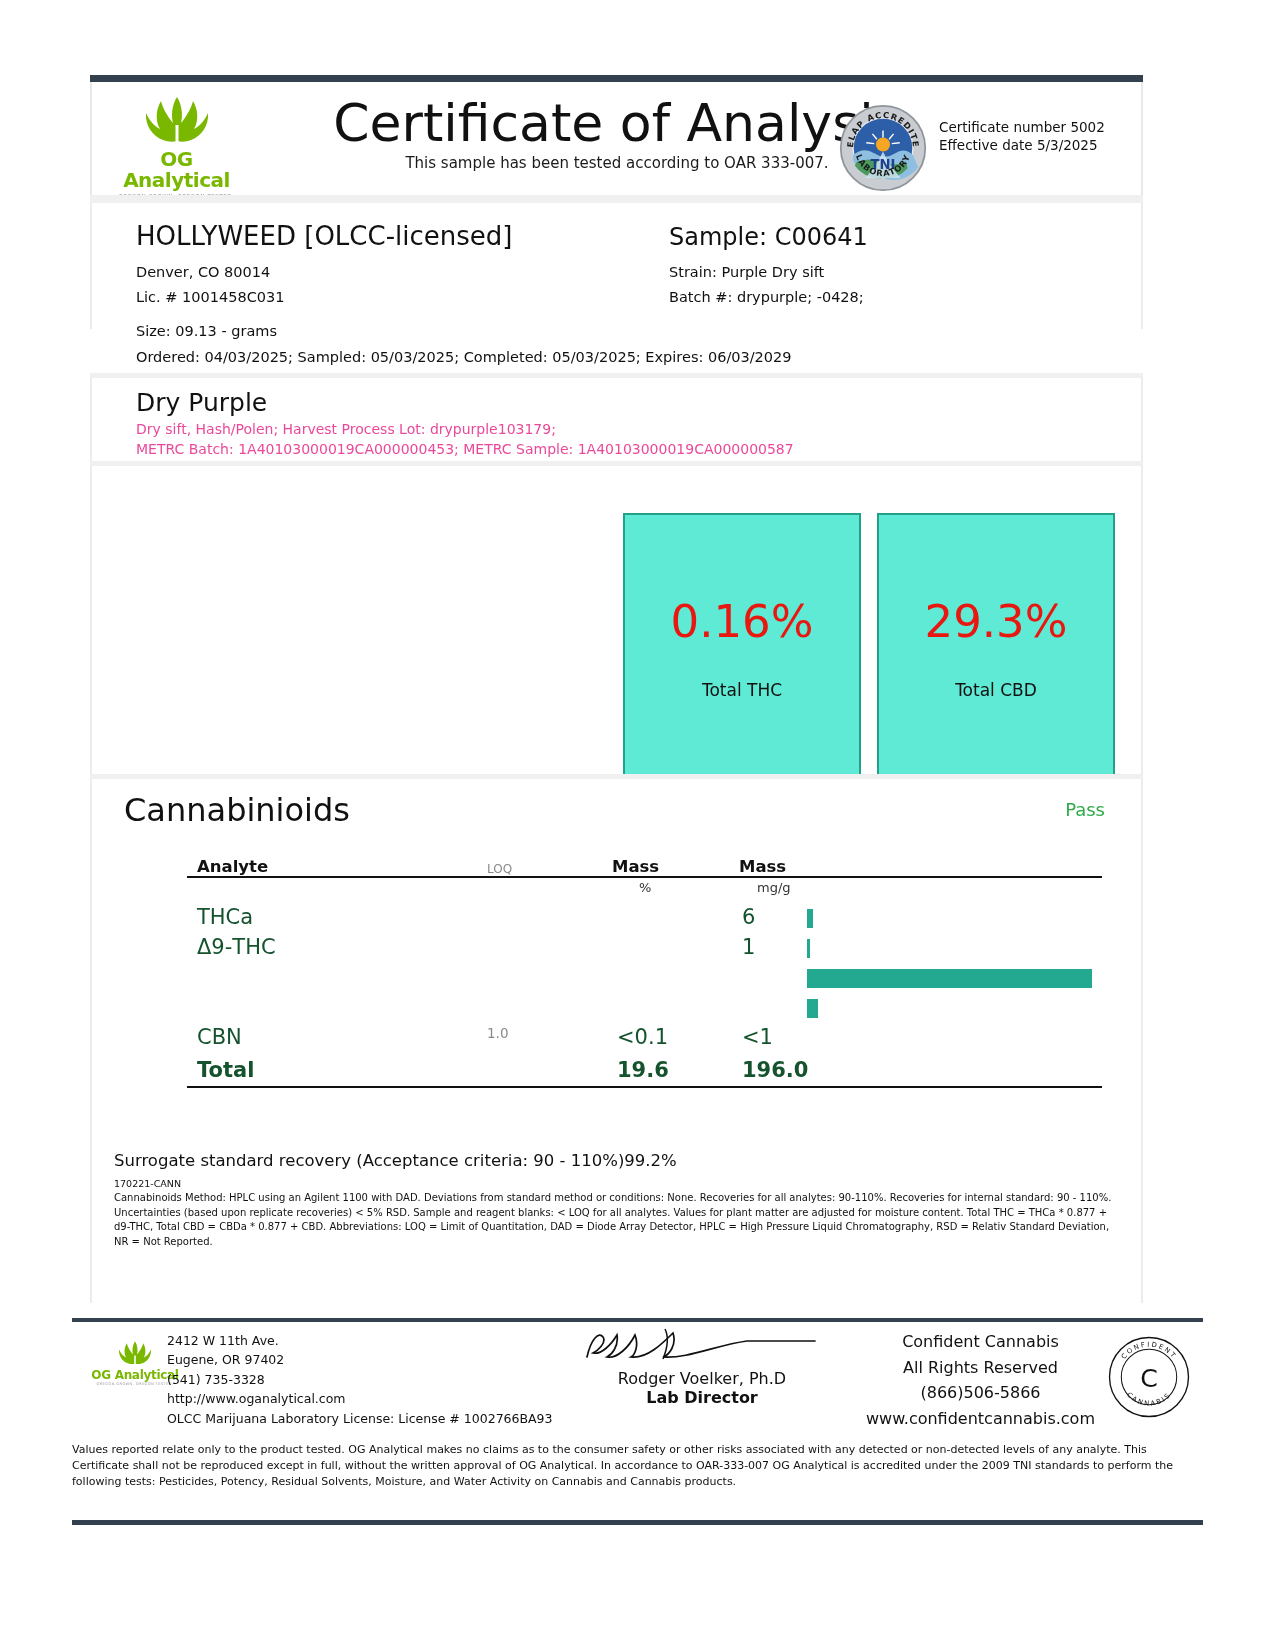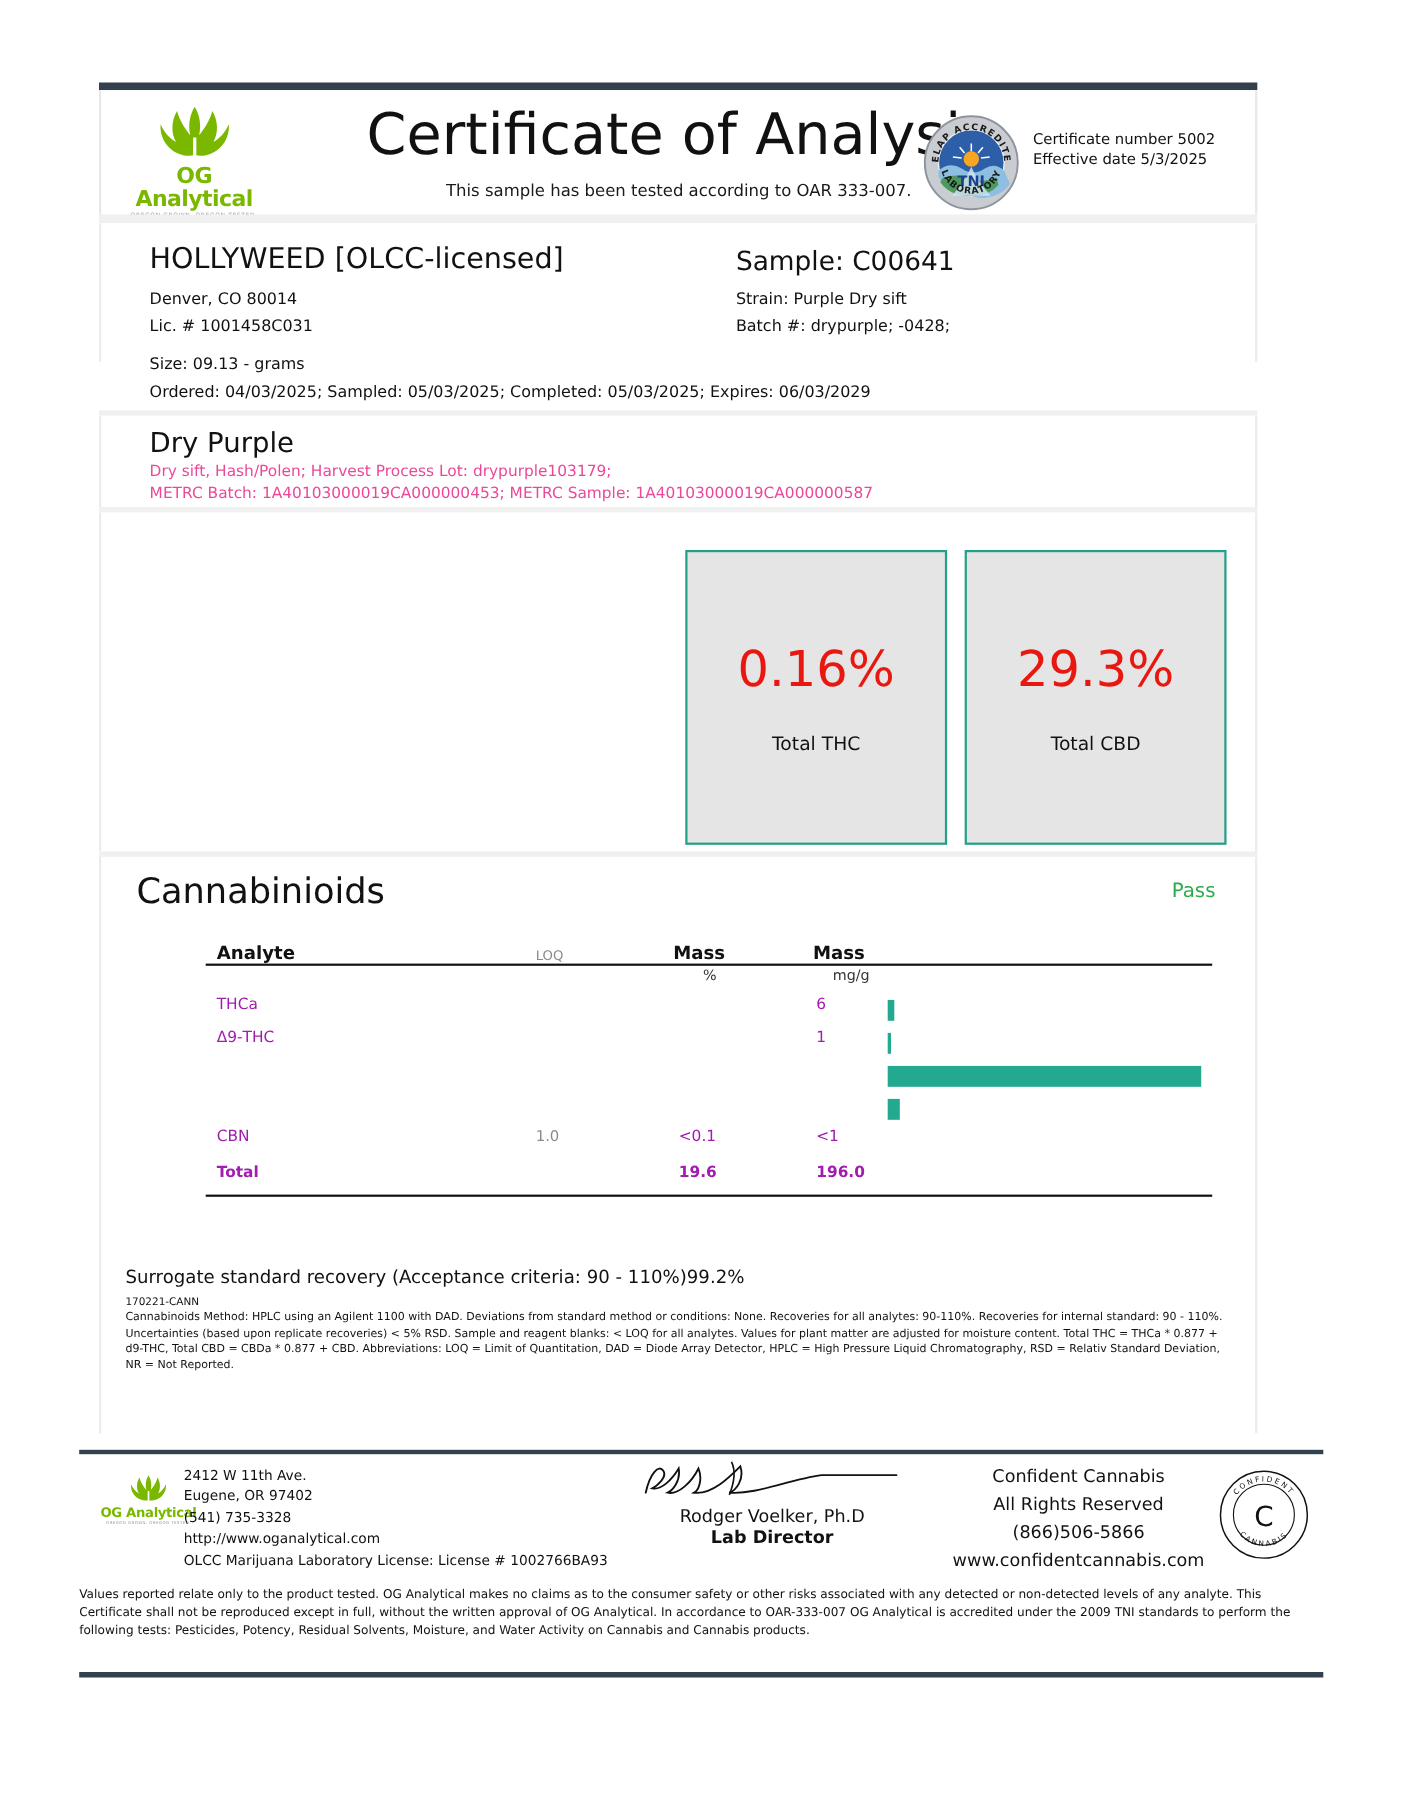--- a/index.html
+++ b/index.html
@@ -64,21 +64,20 @@
     font-family: "DejaVu Sans", sans-serif;
     font-size: 52px;
     font-weight: 400;
     color: #111111;
     letter-spacing: 0px;
     line-height: 1.15;
   }
   .title-sub {
     font-size: 15px;
     color: #1a1a1a;
-    margin-top: 10px;
   }
   .cert-block {
     position: absolute;
     right: 12px; top: 22px;
     width: 300px;
     height: 72px;
   }
   .seal {
     position: absolute;
     left: 10px; top: 0px;
@@ -124,24 +123,24 @@
 
   
   #product-card { top: 378px; height: 83px; }
   .prod-name { position: absolute; left: 44px; top: 10px; font-size: 25px; color: #111; }
   .prod-line { position: absolute; left: 44px; font-size: 14px; color: #ec4899; }
 
   
   #potency-card { top: 466px; height: 308px; }
   .pot-box {
     position: absolute;
-    top: 34px;
+    top: 47px;
     width: 238px; height: 268px;
     border: 2px solid #22a08a;
-    background: #e5e5e5;
+    background: #5eead4;
   }
   #pot-thc { left: 531px; }
   #pot-cbd { left: 785px; }
   .pot-val {
     position: absolute; left: 0; right: 0; top: 80px;
     text-align: center;
     font-size: 45px;
     color: #e8170f;
   }
   .pot-lab {
@@ -172,21 +171,21 @@
   .hrule {
     position: absolute; left: 0; top: 30px;
     width: 915px; height: 2px; background: #111;
   }
   .unit-row { position: relative; height: 25px; margin-top: 4px; }
   .unit {
     position: absolute;
     font-size: 13px; color: #333;
   }
   .row { position: relative; height: 30px; }
-  .cell { position: absolute; font-size: 14px; color: #a21caf; white-space: nowrap; }
+  .cell { position: absolute; font-size: 21px; color: #14532d; white-space: nowrap; }
   .cell.name { left: 10px; }
   .cell.loq { left: 300px; color: #8a8a8a; font-size: 13.5px; }
   .cell.pct { left: 430px; }
   .cell.mgg { left: 555px; }
   .cell.bold { font-weight: 700; }
   .bar {
     position: absolute;
     left: 620px;
     top: 4px;
     height: 19px;

